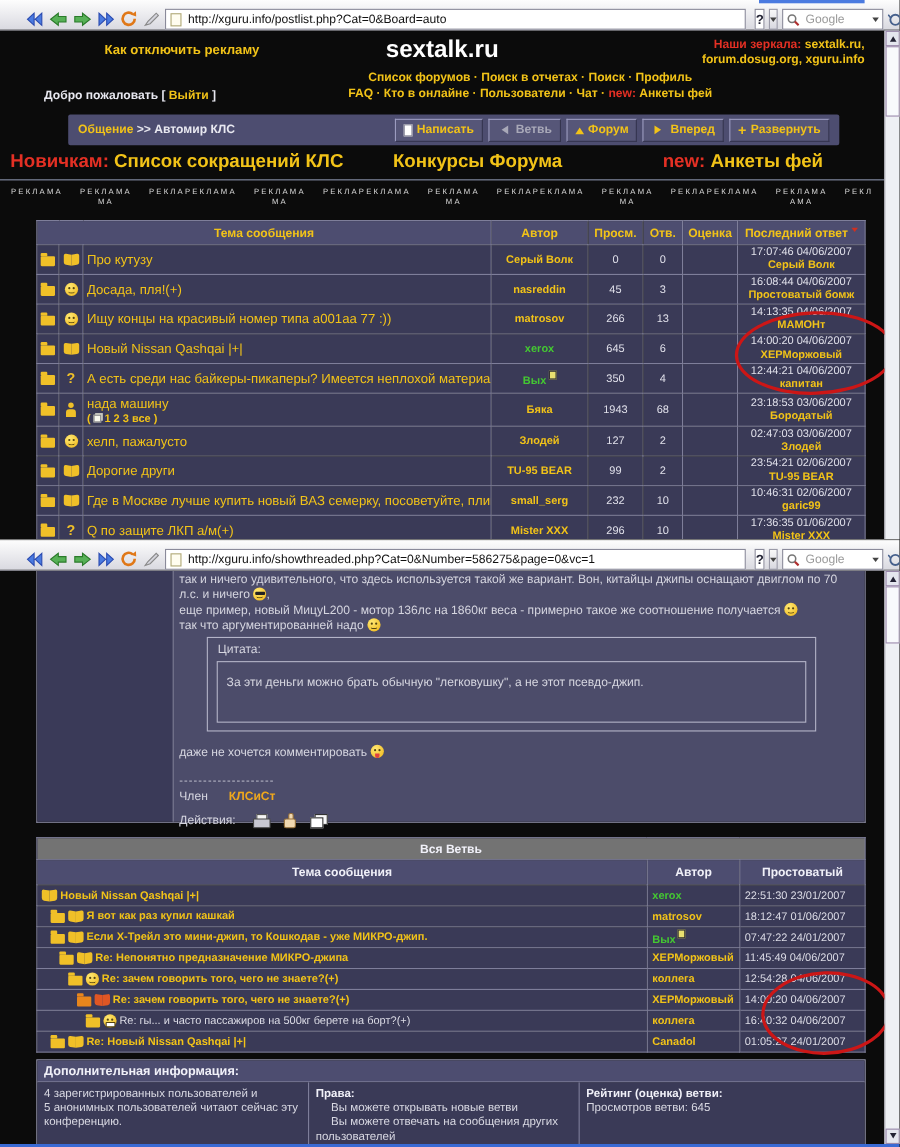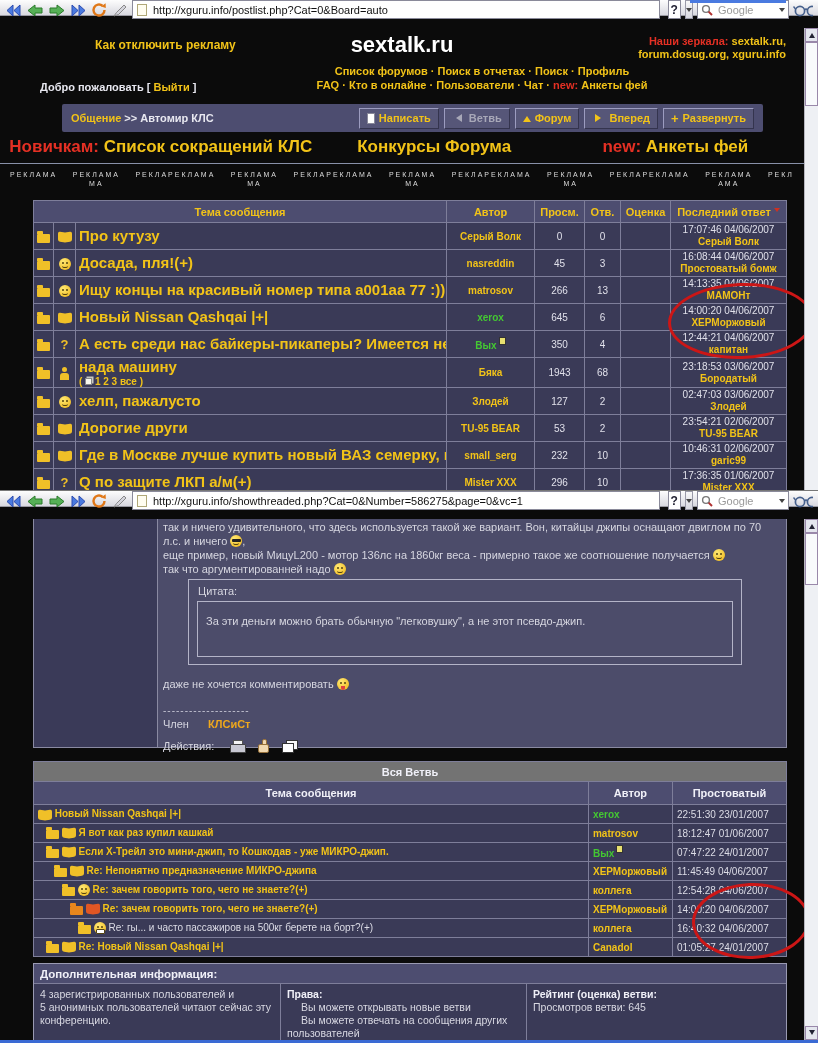--- a/index.html
+++ b/index.html
@@ -4,22 +4,22 @@
 <style>
   html,body{margin:0;padding:0;background:#444;}
   *{box-sizing:border-box;}
   .screen{position:relative;width:818px;height:1043px;background:#0b0b0b;overflow:hidden;
     font-family:"Liberation Sans","DejaVu Sans",sans-serif;}
   .win{position:absolute;left:0;right:0;overflow:hidden;}
   #win1{top:0;height:490px;}
   #win2{top:490px;height:553px;border-top:1px solid #777;}
 
   
-  .toolbar{position:relative;height:16px;background:linear-gradient(#fdfdfd,#d9d9e0);
-    border-bottom:1px solid #9a9aa2;display:flex;align-items:flex-start;padding:0 5px;gap:4px;}
+  .toolbar{position:relative;height:28px;background:linear-gradient(#fdfdfd,#d9d9e0);
+    border-bottom:1px solid #9a9aa2;display:flex;align-items:flex-end;padding:0 23px;gap:4px;}
   .tbtn{width:20px;height:20px;display:flex;align-items:center;justify-content:center;cursor:pointer;}
   .tabstrip{position:absolute;top:0;left:690px;width:96px;height:3px;background:#4a7ae0;}
   .urlbox{flex:0 0 528px;height:19px;background:#fff;border:1px solid #8a8a9a;display:flex;
     align-items:center;padding:0 4px;gap:4px;}
   .urlbox input{border:none;outline:none;flex:1;font-size:11px;color:#111;
     font-family:"Liberation Sans","DejaVu Sans",sans-serif;background:transparent;}
   .ic-page{width:10px;height:12px;background:#fffdf0;border:1px solid #b0a878;flex:0 0 auto;}
   .spacer{flex:1;}
   .helpbox{width:20px;height:19px;background:#fff;border:1px solid #8a8a9a;display:flex;
     align-items:center;justify-content:center;font-size:12px;font-weight:bold;color:#223;}
@@ -73,21 +73,21 @@
   .adblock{color:#dcdcdc;font-size:7px;letter-spacing:2px;text-align:center;line-height:9px;white-space:nowrap;}
 
   
   table{border-collapse:collapse;table-layout:fixed;}
   .forum,.threadtbl-t{width:754px;margin-left:33px;border:1px solid #9a9ab2;}
   .forum{margin-top:4px;}
   .forum th,.forum td,.threadtbl-t th,.threadtbl-t td{border:1px solid #7e7e9a;overflow:hidden;white-space:nowrap;}
   .forum th{background:#4d4d70;color:#f2c318;font-size:11px;height:22px;}
   .forum td{background:#3a3a57;height:27px;padding:0 3px;}
   td.cicon{text-align:center;padding:0;}
-  .t-title{font-size:15px;font-weight:bold;color:#f2c318;}
+  .t-title{font-size:12px;font-weight:normal;color:#f2c318;}
   td.tauthor{text-align:center;font-size:10px;font-weight:bold;color:#f2c318;}
   td.tnum{text-align:center;font-size:10px;color:#e0e0ea;}
   td.tlast{text-align:center;font-size:10px;color:#e0e0ea;line-height:12px;padding:1px 2px;}
   .lastby{color:#f2c318;font-weight:bold;}
   .sort-tri{display:inline-block;width:0;height:0;border:3px solid transparent;border-top:4px solid #d03020;
     vertical-align:1px;margin-left:3px;}
   .pagesline{font-size:10px;color:#f2c318;font-weight:bold;line-height:11px;}
   .ic-pages{display:inline-block;width:7px;height:7px;background:#f8f8f0;border:1px solid #888;
     box-shadow:1.5px -1.5px 0 #c8c8c0;vertical-align:0;}
 
@@ -469,21 +469,21 @@
               <td class="tlast">
                 <div>02:47:03 03/06/2007</div>
                 <div class="lastby"><a class="lastby">Злодей</a></div>
               </td>
             </tr>
             <tr>
               <td class="cicon"><span class="ic-folder"></span></td>
               <td class="cicon"><span class="ic-book"></span></td>
               <td><a class="t-title">Дорогие други</a></td>
               <td class="tauthor"><a>TU-95 BEAR</a></td>
-              <td class="tnum">53</td>
+              <td class="tnum">99</td>
               <td class="tnum">2</td>
               <td class="tnum"></td>
               <td class="tlast">
                 <div>23:54:21 02/06/2007</div>
                 <div class="lastby"><a class="lastby">TU-95 BEAR</a></div>
               </td>
             </tr>
             <tr>
               <td class="cicon"><span class="ic-folder"></span></td>
               <td class="cicon"><span class="ic-book"></span></td>

